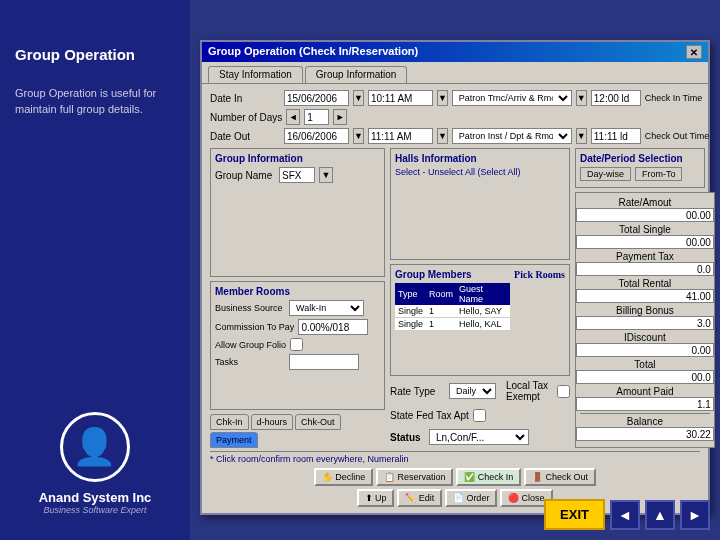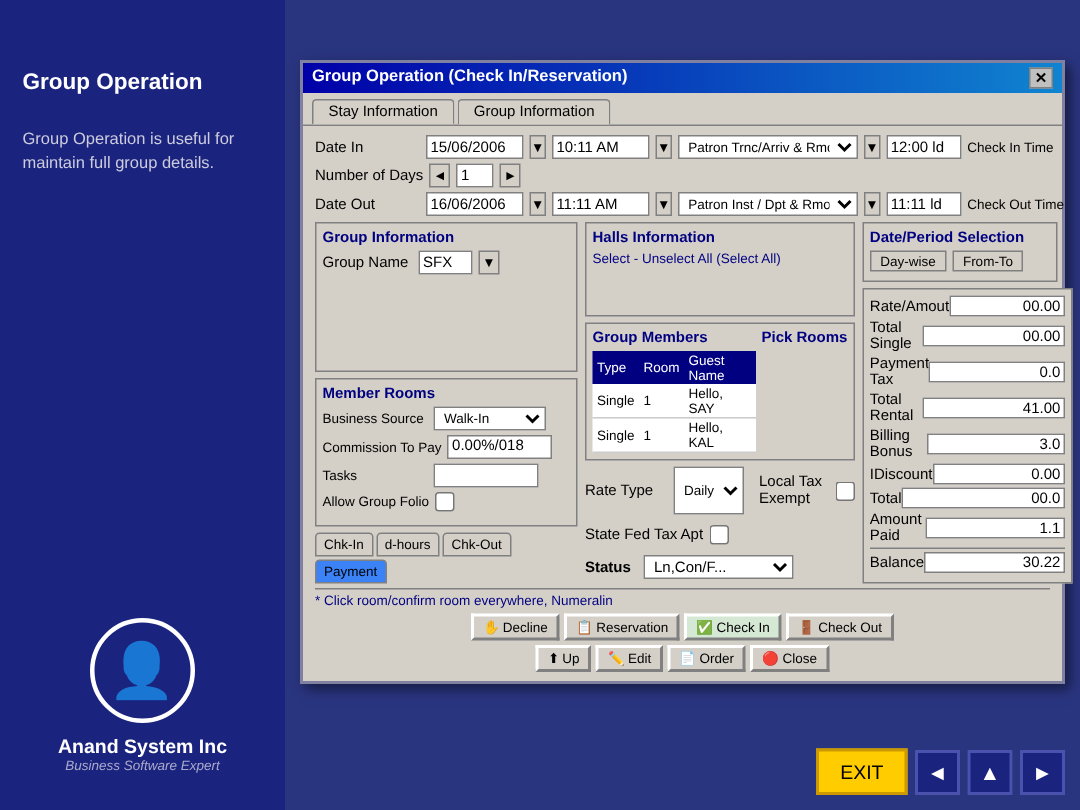--- a/index.html
+++ b/index.html
@@ -230,20 +230,21 @@
     .right-section {
       min-width: 140px;
     }
 
     .right-field-row {
       display: flex;
       justify-content: space-between;
       align-items: center;
       margin-bottom: 2px;
       font-size: 10px;
+      flex-direction: column;
     }
 
     .right-field-label {
       font-size: 10px;
       color: #000;
     }
 
     .right-field-value {
       background: white;
       border: 1px solid #808080;
@@ -331,21 +332,21 @@
       right: 10px;
       display: flex;
       gap: 5px;
       align-items: center;
     }
 
     .exit-btn {
       background: #ffcc00;
       color: black;
       font-size: 13px;
-      font-weight: normal;
+      font-weight: bold;
       padding: 6px 14px;
       border: 2px solid #cc9900;
       cursor: pointer;
     }
 
     .nav-btn {
       background: #1a237e;
       border: 2px solid #4a52ae;
       width: 30px;
       height: 30px;
@@ -452,26 +453,26 @@
               <span class="form-label" style="min-width:70px;font-size:9px;">Business Source</span>
               <select class="combo-select" style="width:75px;height:16px;font-size:9px;">
                 <option>Walk-In</option>
               </select>
             </div>
             <div class="form-row">
               <span class="form-label" style="min-width:70px;font-size:9px;">Commission To Pay</span>
               <input class="form-input" type="text" value="0.00%/018" style="width: 70px;">
             </div>
             <div class="form-row">
+              <span class="form-label" style="min-width:70px;font-size:9px;">Allow Group Folio</span>
+              <input type="checkbox" style="">
+            </div>
+            <div class="form-row">
               <span class="form-label" style="min-width:70px;font-size:9px;">Tasks</span>
               <input class="form-input" type="text" value="" style="width: 70px;">
-            </div>
-            <div class="form-row">
-              <span class="form-label" style="min-width:70px;font-size:9px;">Allow Group Folio</span>
-              <input type="checkbox" style="">
             </div>
           </div>
 
           <div style="display:flex;gap:2px;flex-wrap:wrap;">
             <div class="tab" style="border:1px solid #808080;font-size:9px;padding:2px 5px;background:#d4d0c8;cursor:pointer;">Chk-In</div>
             <div class="tab" style="border:1px solid #808080;font-size:9px;padding:2px 5px;background:#d4d0c8;cursor:pointer;">d-hours</div>
             <div class="tab" style="border:1px solid #808080;font-size:9px;padding:2px 5px;background:#d4d0c8;cursor:pointer;">Chk-Out</div>
             <div class="tab" style="border:1px solid #808080;font-size:9px;padding:2px 5px;background:#3b82f6;cursor:pointer;">Payment</div>
           </div>
         </div>
@@ -502,29 +503,29 @@
                       <td>Hello, SAY</td>
                     </tr>
                     <tr>
                       <td>Single</td>
                       <td>1</td>
                       <td>Hello, KAL</td>
                     </tr>
                   </tbody>
                 </table>
               </div>
-              <div style="min-width:50px;">
+              <div style="min-width:50px;font-family:Liberation Serif, serif;">
                 <div class="section-title">Pick Rooms</div>
               </div>
             </div>
           </div>
 
           <div class="form-row">
             <span style="font-size:10px;min-width:55px;">Rate Type</span>
-            <select class="combo-select" style="width:60px;height:32px;font-size:9px;">
+            <select class="combo-select" style="width:60px;height:16px;font-size:9px;">
               <option>Daily</option>
             </select>
             <span style="font-size:10px;margin-left:6px;">Local Tax Exempt</span>
             <input type="checkbox" style="">
           </div>
           <div class="form-row">
             <span style="font-size:10px;">State Fed Tax Apt</span>
             <input type="checkbox" style="">
           </div>
 

